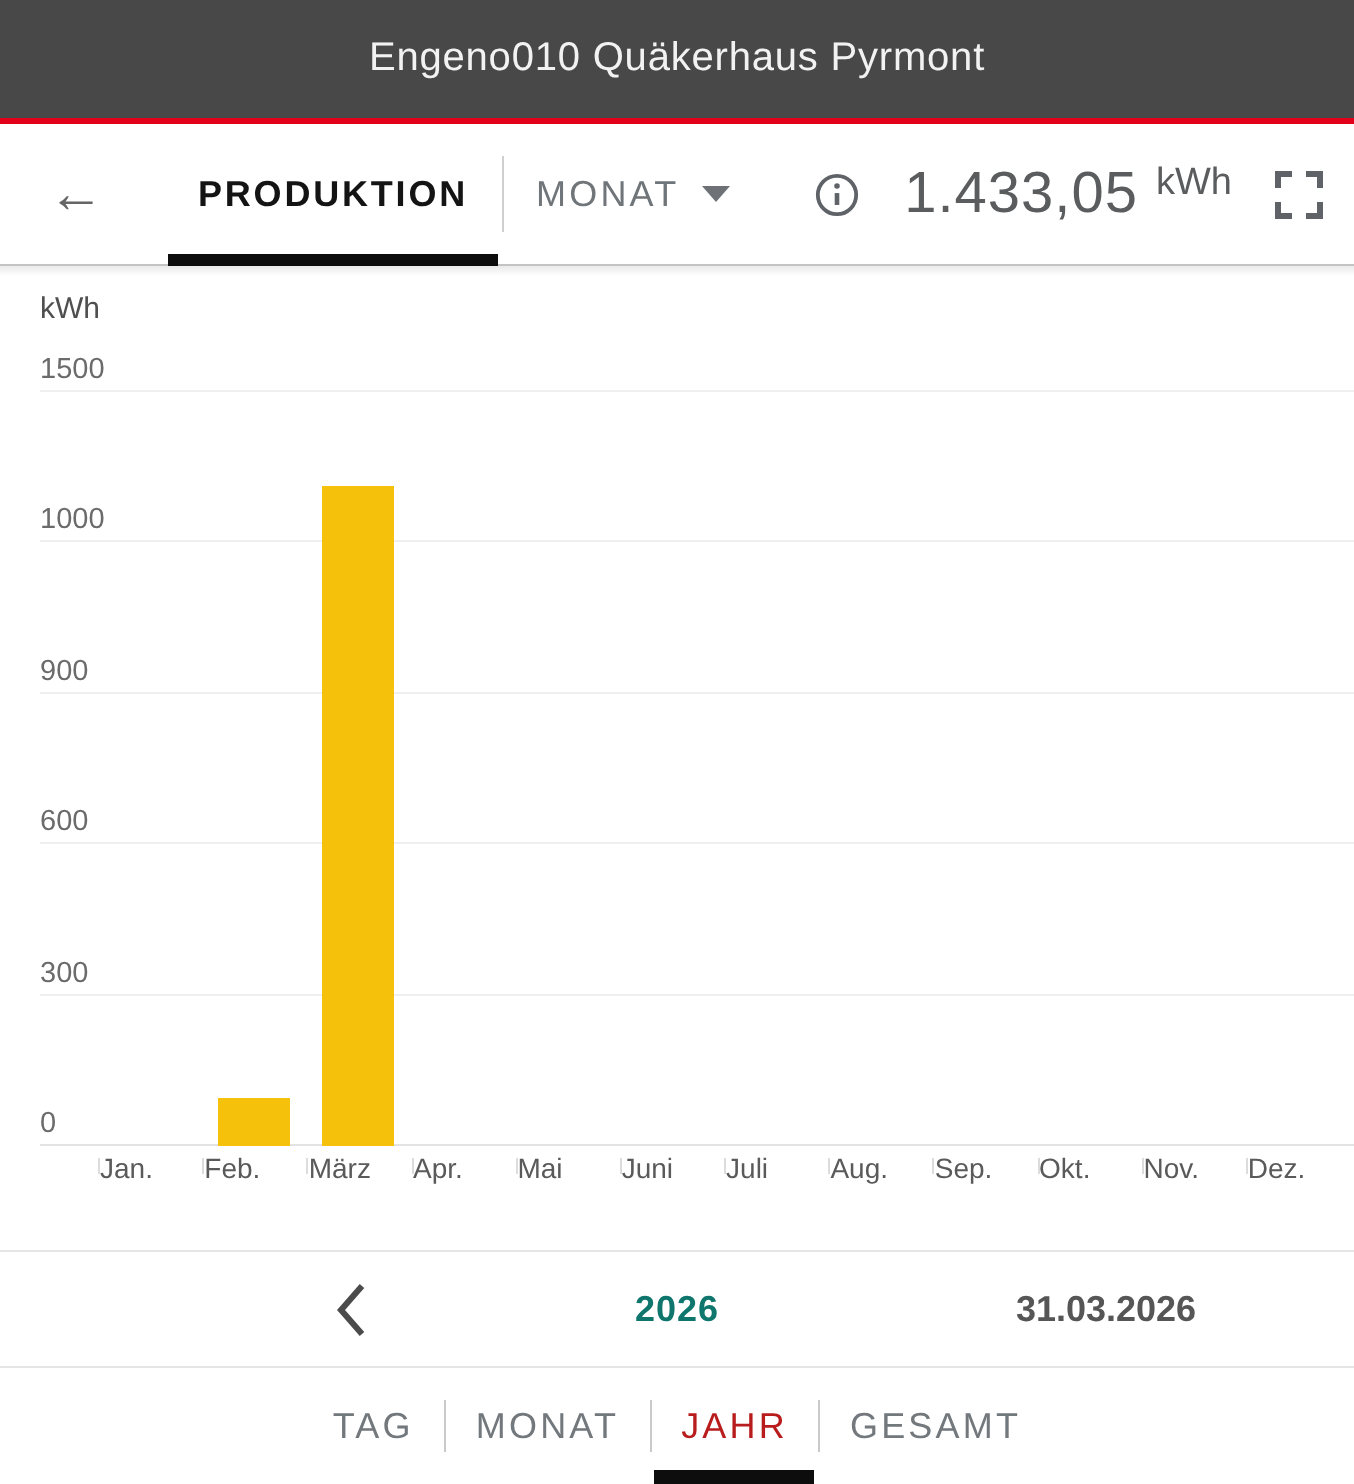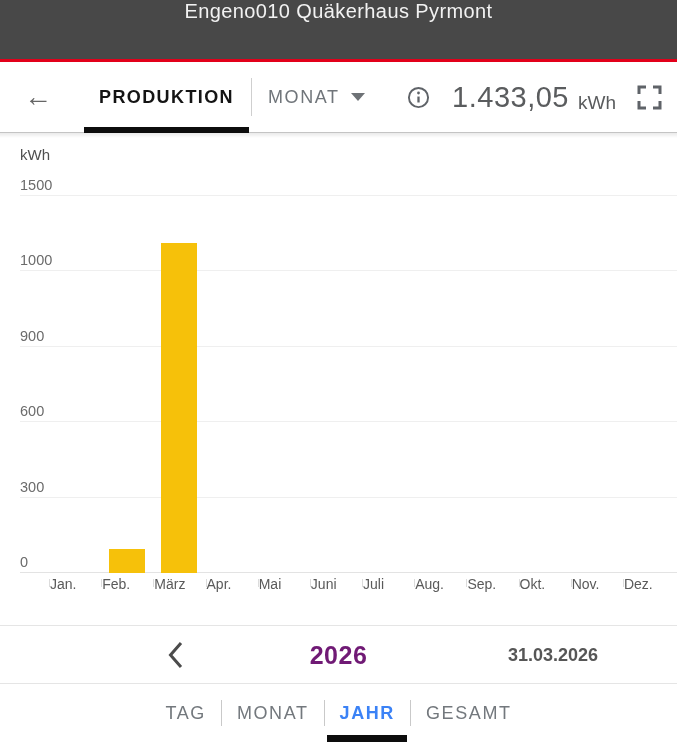--- a/index.html
+++ b/index.html
@@ -1,21 +1,21 @@
 <!DOCTYPE html>
 <html><head>
 <meta charset="utf-8">
 <style>
   * { margin:0; padding:0; box-sizing:border-box; }
   html,body { width:677px; height:742px; overflow:hidden; background:#fff;
               font-family:"Liberation Sans", sans-serif; }
 
   
   .app-header { height:62px; background:#484848; border-bottom:3px solid #E2001A;
-                display:flex; align-items:flex-start; justify-content:center; }
+                display:flex; align-items:center; justify-content:center; }
   .app-title { color:#f2f2f2; font-size:20px; letter-spacing:.4px; }
 
   
   .toolbar { height:71px; background:#fff; display:flex; align-items:center;
              padding-left:24px; position:relative; z-index:3;
              border-bottom:1px solid #d8d8d8; }
   .toolbar::after { content:""; position:absolute; left:0; right:0; top:100%;
                     height:6px; background:linear-gradient(rgba(0,0,0,.10), rgba(0,0,0,0)); }
   .back-btn { width:30px; display:flex; align-items:center; margin-right:30px; cursor:pointer; }
   .arrow-left { font-size:28px; color:#666; line-height:1; }
@@ -24,21 +24,21 @@
               position:relative; cursor:pointer; }
   .tab-main::after { content:""; position:absolute; left:0; right:0; bottom:-1px;
                      height:6px; background:#0d0d0d; }
   .vdiv { width:1px; height:38px; background:#cfcfcf; margin:0 8px 0 2px; }
   .mehr { display:flex; align-items:center; gap:11px; padding:0 8px; cursor:pointer;
           font-size:18px; color:#70757a; letter-spacing:1.6px; }
   .caret { width:0; height:0; border-left:7px solid transparent;
            border-right:7px solid transparent; border-top:8px solid #6e7276; }
   .tb-spacer { flex:1; }
   .info-btn { margin-right:22px; display:flex; cursor:pointer; }
-  .total-group { display:flex; align-items:flex-end; }
+  .total-group { display:flex; align-items:flex-start; }
   .total-value { font-size:29px; color:#5a5c5e; letter-spacing:.5px; }
   .total-unit { font-size:19px; color:#5a5c5e; margin-left:9px; }
   .fs-btn { margin:0 14px 0 20px; display:flex; cursor:pointer; }
 
   
   .chart-section { position:relative; height:492px; background:#fff; }
   .y-unit { position:absolute; left:20px; top:13px; font-size:15px; color:#4f4f4f; }
   .plot { position:absolute; left:20px; right:0; top:63px; height:377px; }
   .gridline { position:absolute; left:0; right:0; height:1px; background:#efefef; }
   .gridline.axisline { background:#e3e3e3; }
@@ -49,30 +49,30 @@
   .x-axis { position:absolute; left:49px; right:2px; top:440px; display:flex; }
   .x-cell { flex:1; display:flex; flex-direction:row; align-items:center; }
   .x-tick { width:1px; height:8px; background:#dcdcdc; }
   .x-label { font-size:14px; color:#5a5a5a; margin-top:3px; }
 
   
   .period-nav { height:58px; border-top:1px solid #e5e5e5; position:relative; background:#fff; }
   .prev-btn { position:absolute; left:156px; top:0; height:100%; width:38px;
               display:flex; align-items:center; justify-content:center; cursor:pointer; }
   .year-label { position:absolute; left:50%; top:50%; transform:translate(-50%,-50%);
-                font-size:25px; font-weight:bold; color:#701a75; letter-spacing:.5px; }
+                font-size:18px; font-weight:bold; color:#0f766e; letter-spacing:.5px; }
   .date-label { position:absolute; left:553px; top:50%; transform:translate(-50%,-50%);
                 font-size:18px; font-weight:bold; color:#565656;text-align:right; }
 
   
   .range-tabs { height:59px; border-top:1px solid #e5e5e5; display:flex;
                 align-items:center; justify-content:center; background:#fff; }
   .rtab { height:100%; display:flex; align-items:center; padding:0 15px;
           font-size:18px; letter-spacing:1.6px; color:#73787d; position:relative; cursor:pointer; }
-  .rtab.active { color:#3b82f6; font-weight:bold; }
+  .rtab.active { color:#b91c1c; font-weight:normal; }
   .rtab.active::after { content:""; position:absolute; bottom:0; left:50%;
                         transform:translateX(-50%); width:80px; height:7px; background:#0d0d0d; }
   .rtab-div { width:1px; height:26px; background:#c9c9c9; }
 
   svg { display:block; }
 </style>
 </head>
 <body>
 
 <header class="app-header">

